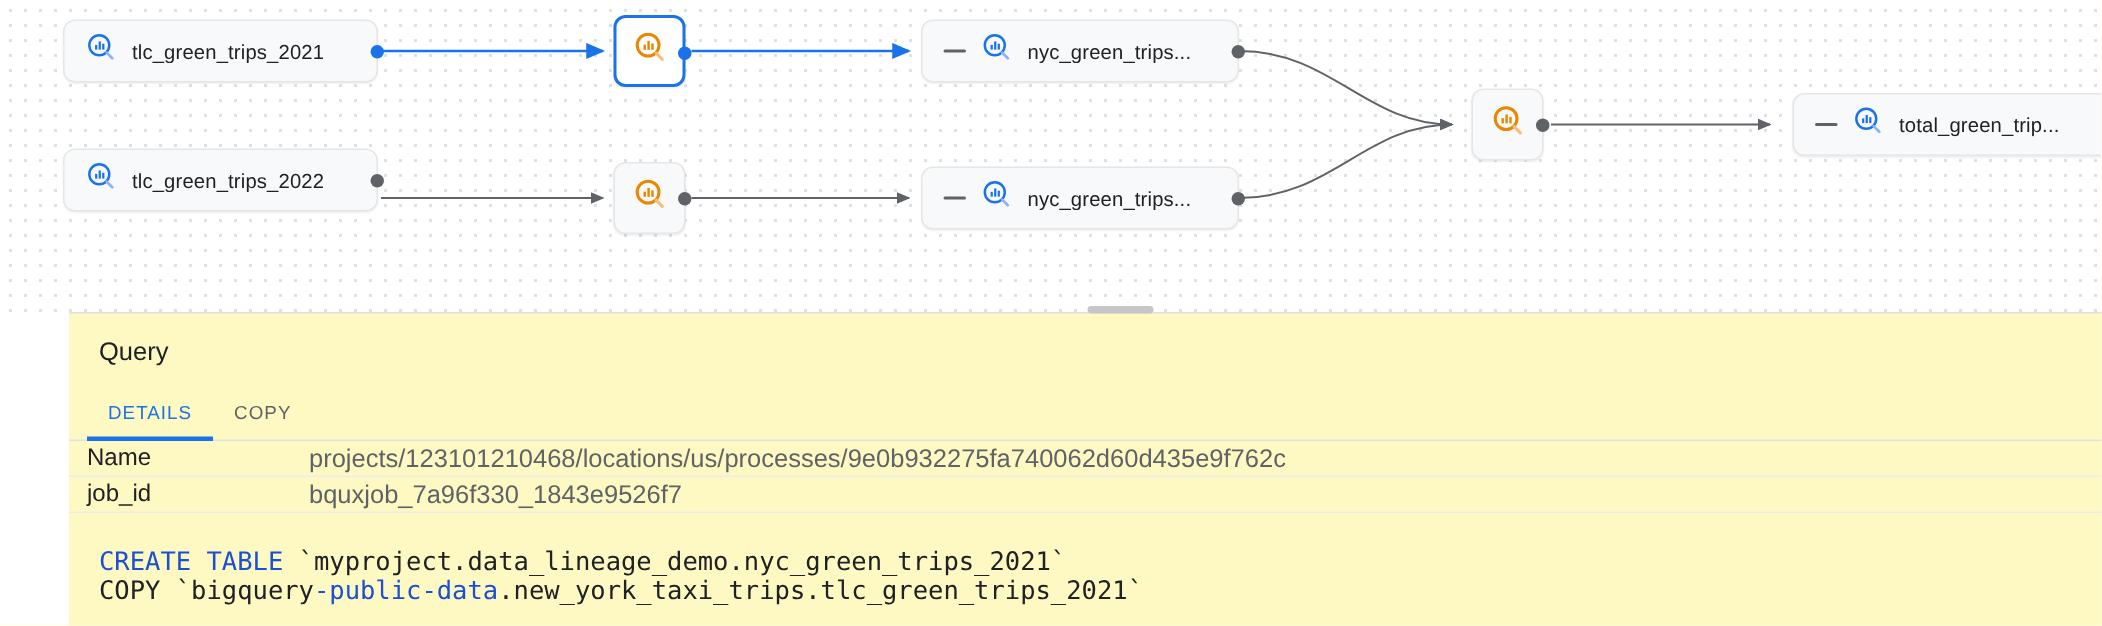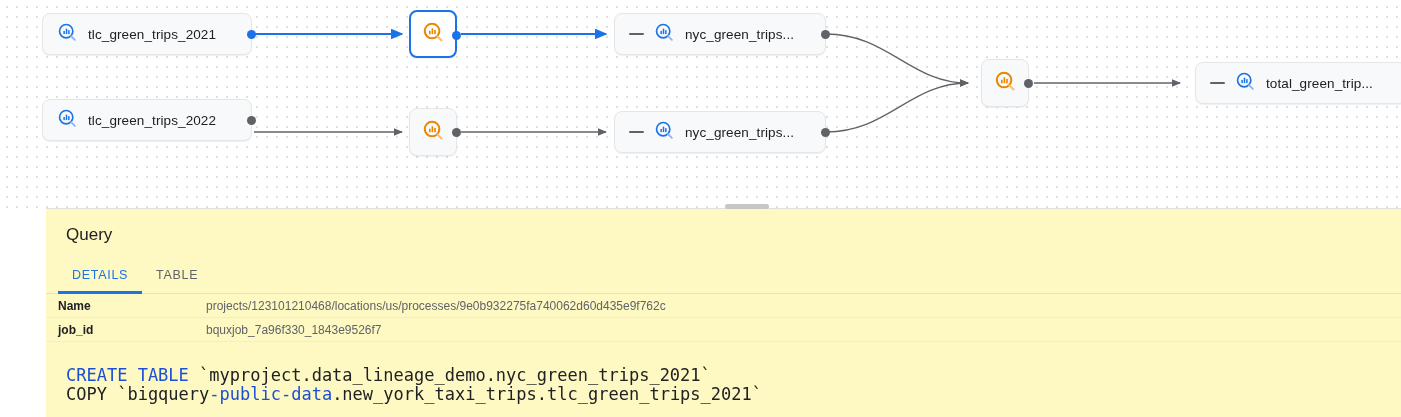--- a/index.html
+++ b/index.html
@@ -141,26 +141,26 @@
   .prop-row {
     display: flex;
     align-items: center;
     height: 23px;
     border-bottom: 1px solid #ebebeb;
     padding: 0 0 0 12px;
   }
   .prop-key {
     width: 148px;
     flex: none;
-    font-size: 12px;
-    font-weight: bold;
+    font-size: 16px;
+    font-weight: normal;
     color: #202124;
   }
   .prop-val {
-    font-size: 12px;
+    font-size: 17px;
     color: #5f6368;
     white-space: nowrap;
     overflow: hidden;
   }
 
   #sql-block {
     margin-top: 24px;
     padding-left: 20px;
     font-family: "DejaVu Sans Mono", monospace;
     font-size: 17px;
@@ -314,21 +314,21 @@
 </div>
 
 <div id="details-panel">
 
   <div id="drag-handle"></div>
 
   <div id="panel-title">Query</div>
 
   <div id="tabs">
     <div class="tab active">DETAILS</div>
-    <div class="tab">TABLE</div>
+    <div class="tab">COPY</div>
   </div>
 
   <div>
     <div class="prop-row">
       <div class="prop-key">Name</div>
       <div class="prop-val">projects/123101210468/locations/us/processes/9e0b932275fa740062d60d435e9f762c</div>
     </div>
     <div class="prop-row">
       <div class="prop-key">job_id</div>
       <div class="prop-val">bquxjob_7a96f330_1843e9526f7</div>

